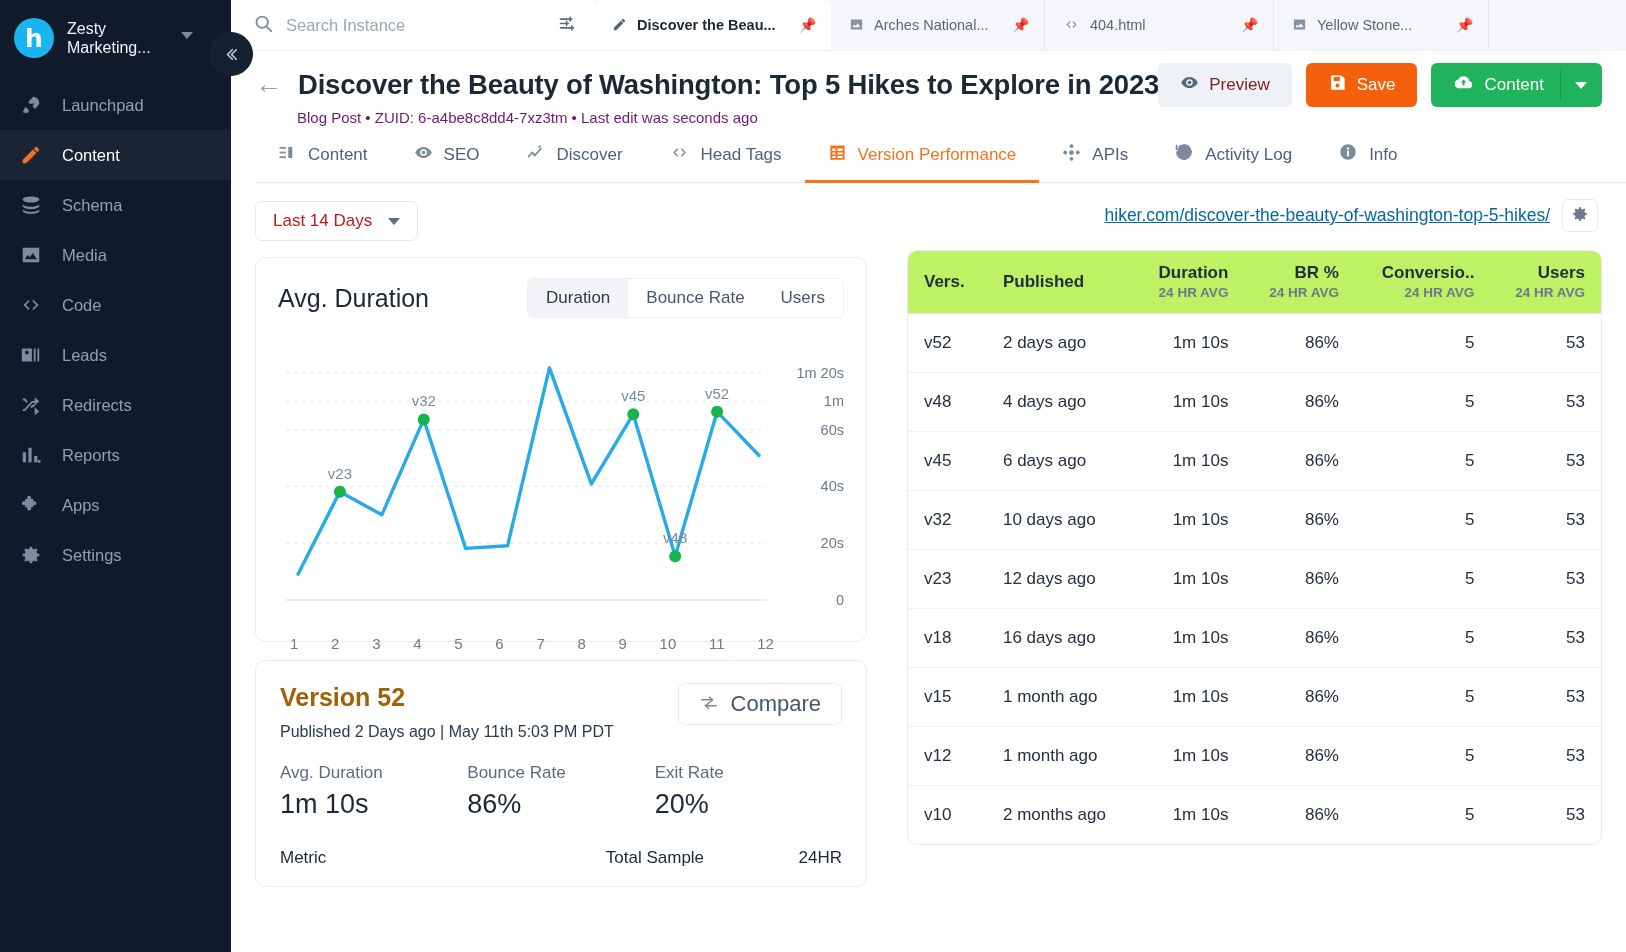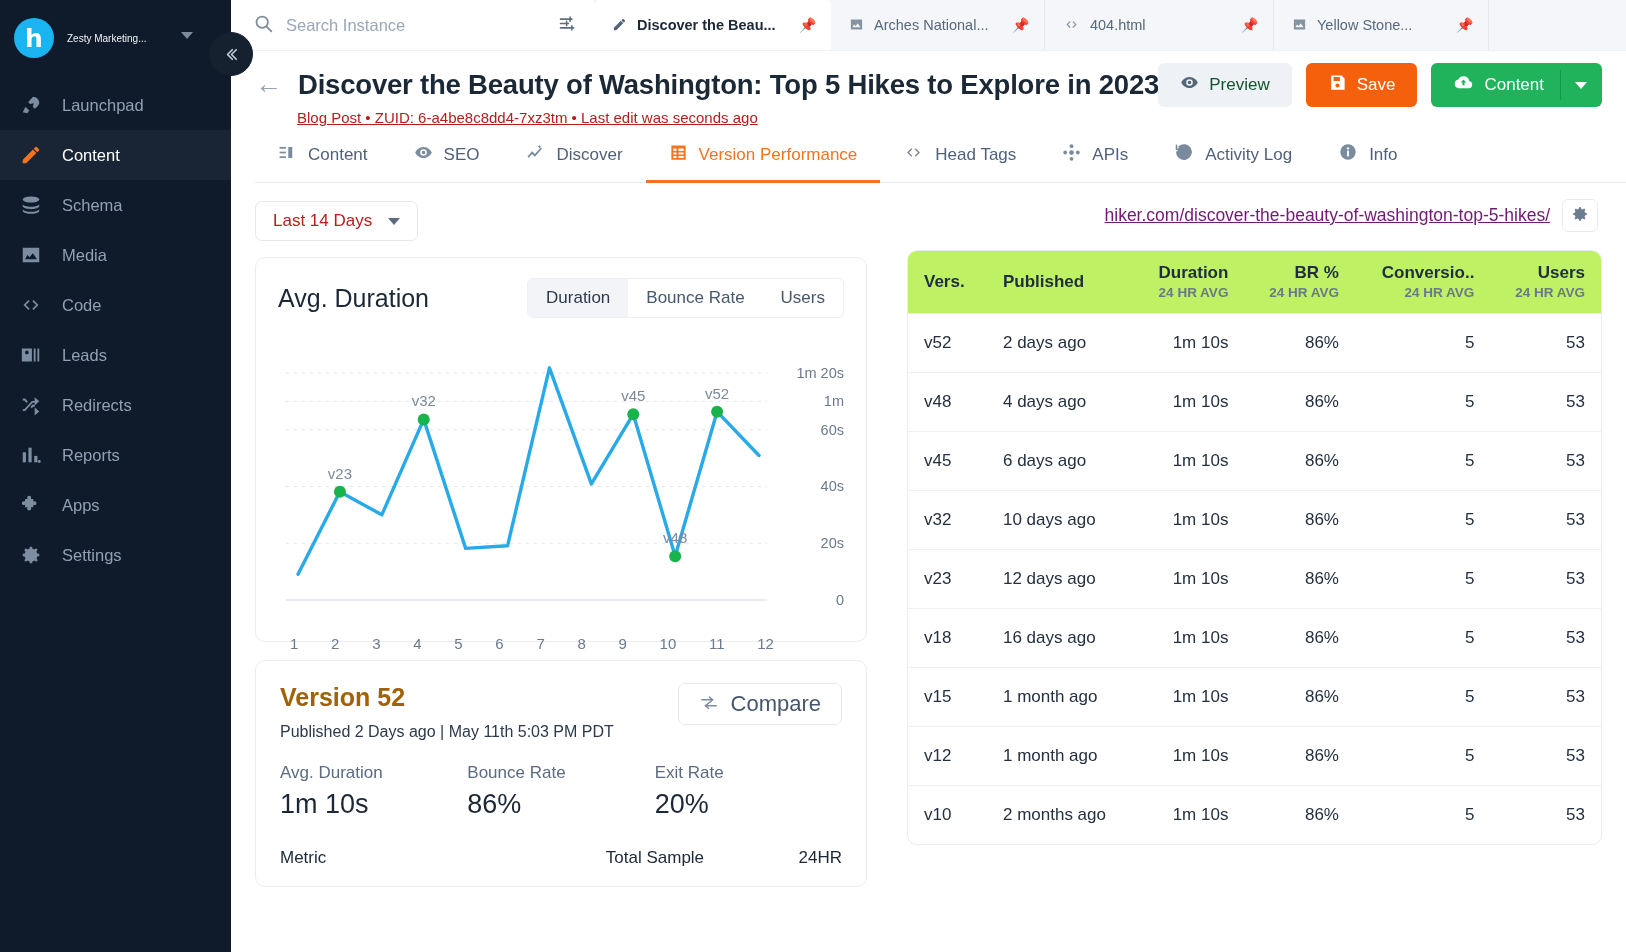--- a/index.html
+++ b/index.html
@@ -18,21 +18,21 @@
     background: #0f1a2a; color: #8d9bae;
     display: flex; flex-direction: column;
     padding-top: 10px;
   }
   .brand { display: flex; align-items: center; gap: 13px; padding: 8px 14px 14px 14px; position: relative; }
   .brand-logo {
     width: 40px; height: 40px; border-radius: 50%;
     background: #1ab5f1; display: flex; align-items: center; justify-content: center;
     color: #fff; font-size: 25px; font-weight: 700; line-height: 1; font-family: "DejaVu Sans", sans-serif;
   }
-  .brand-name { font-size: 10px; line-height: 19px; color: #f2f5f8; max-width: 112px; }
+  .brand-name { font-size: 16px; line-height: 19px; color: #f2f5f8; max-width: 112px; }
   .brand-caret { position: absolute; right: 38px; top: 22px; width: 0; height: 0;
      border-left: 6px solid transparent; border-right: 6px solid transparent; border-top: 7px solid #7c8a9d; }
 
   .nav { margin-top: 8px; display: flex; flex-direction: column; }
   .nav-item {
     display: flex; align-items: center; gap: 18px;
     height: 50px; padding: 0 0 0 18px; cursor: pointer;
     font-size: 16.5px; color: #91a0b4;
   }
   .nav-item .ico { width: 26px; height: 26px; display: flex; align-items: center; justify-content: center; }
@@ -73,26 +73,26 @@
   .btab .tico { display: flex; align-items: center; color: #7d8c9d; }
   .btab.active .tico { color: #41506180; }
 
   
   .titleblock { padding: 18px 24px 0 24px; position: relative; }
   .titlerow { display: flex; align-items: center; gap: 16px; }
   .back-arrow { font-size: 27px; color: #93a1b1; cursor: pointer; line-height: 1; margin-top: -2px;}
   .doc-title { font-size: 27.5px; font-weight: 600; color: #1b2836; letter-spacing: -0.2px; }
   .title-caret { width: 0; height: 0; border-left: 6px solid transparent; border-right: 6px solid transparent;
     border-top: 7px solid #7d8b9b; margin-left: 6px; cursor: pointer; margin-top: 4px; }
-  .submeta { font-size: 15px; color: #b91c1c; margin: 8px 0 0 42px; text-decoration: underline; }
+  .submeta { font-size: 15px; color: #701a75; margin: 8px 0 0 42px; }
 
   .actions { position: absolute; right: 24px; top: 12px; display: flex; align-items: center; gap: 14px; }
   .btn { display: flex; align-items: center; gap: 10px; border-radius: 6px; font-size: 17px;
      height: 44px; padding: 0 22px; cursor: pointer; border: none; font-family: "Liberation Sans", sans-serif; }
-  .btn-preview { background: #eef1f5; color: #14532d; }
+  .btn-preview { background: #eef1f5; color: #7f1d1d; }
   .btn-save { background: #f4600c; color: #fff; }
   .btn-publish { background: #21b35c; color: #fff; padding-right: 16px; border-radius: 6px 0 0 6px; }
   .publish-split { display: flex; }
   .btn-publish-caret { background: #21b35c; color: #fff; width: 42px; height: 44px; border-radius: 0 6px 6px 0;
      display:flex; align-items:center; justify-content:center; cursor: pointer; position: relative; }
   .btn-publish-caret::before { content: ""; position: absolute; left: 0; top: 7px; bottom: 7px; width: 1px; background: #12994a; }
 
   
   .tabs { display: flex; align-items: center; gap: 0; margin: 16px 0 0 24px; border-bottom: 1px solid #e8ecf1; }
   .tab { display: flex; align-items: center; gap: 11px; padding: 0 23px 15px 23px; font-size: 17px;
@@ -138,21 +138,21 @@
   .stats { display: flex; gap: 0; margin-top: 22px; }
   .stat { width: 200px; }
   .stat .k { font-size: 17px; color: #5b6b80; }
   .stat .v { font-size: 27px; font-weight: 500; color: #1c2836; margin-top: 6px; }
   .metric-row { display: flex; margin-top: 28px; font-size: 17px; color: #1c2836; }
   .metric-row .c1 { width: 355px; }
   .metric-row .c2 { width: 210px; }
 
   
   .urlrow { display: flex; align-items: center; justify-content: flex-end; gap: 12px; padding-right: 4px; }
-  .urllink { font-size: 17.5px; color: #701a75; text-decoration: underline; cursor: pointer; }
+  .urllink { font-size: 17.5px; color: #0369a1; text-decoration: underline; cursor: pointer; }
   .gear-btn { width: 36px; height: 33px; border: 1px solid #e7ebf1; border-radius: 6px; display: flex;
      align-items: center; justify-content: center; cursor: pointer; background: #fff;}
 
   .tablecard { margin-top: 18px; border: 1px solid #e9edf2; border-radius: 10px; background: #fff; overflow: hidden; }
   table { width: 100%; border-collapse: collapse; }
   thead th { background: #bef264; font-size: 17px; font-weight: 600; color: #1f2d3d; padding: 12px 16px 13px 16px;
     text-align: right; white-space: nowrap; }
   thead th .sub { display: block; font-size: 13.5px; font-weight: 700; color: #6a788a; margin-top: 2px; }
   thead th.l { text-align: left; }
   tbody td { font-size: 17px; color: #24303f; padding: 19px 16px; text-align: right; border-top: 1px solid #eef1f5; white-space: nowrap; }
@@ -386,31 +386,31 @@
             </svg></span>
         <span>SEO</span>
       </div>
       <div class="tab">
         <span><svg width="20" height="20" viewBox="0 0 24 24">
               <path d="M3 17.5 8.5 11l3.4 3.4L19 6.5l1.5 1.4-8.6 9.8-3.4-3.4-4 4.6L3 17.5z"></path>
               <path d="M17.4 3.2l.7 1.8 1.8.7-1.8.7-.7 1.8-.7-1.8-1.8-.7 1.8-.7.7-1.8z"></path>
             </svg></span>
         <span>Discover</span>
       </div>
+      <div class="tab">
+        <span><svg width="21" height="19" viewBox="0 0 24 24">
+              <path d="M9.2 6.6 3.8 12l5.4 5.4 1.3-1.3L6.4 12l4.1-4.1L9.2 6.6zM14.8 6.6l-1.3 1.3 4.1 4.1-4.1 4.1 1.3 1.3L20.2 12l-5.4-5.4z"></path>
+            </svg></span>
+        <span>Head Tags</span>
+      </div>
       <div class="tab active">
         <span><svg width="19" height="19" viewBox="0 0 24 24">
               <path d="M3 3h18v18H3V3zm2.5 4v3h4V7h-4zm6.5 0v3h6.5V7H12zM5.5 12v2.6h4V12h-4zm6.5 0v2.6h6.5V12H12zM5.5 16.5V19h4v-2.5h-4zm6.5 0V19h6.5v-2.5H12z"></path>
             </svg></span>
         <span>Version Performance</span>
-      </div>
-      <div class="tab">
-        <span><svg width="21" height="19" viewBox="0 0 24 24">
-              <path d="M9.2 6.6 3.8 12l5.4 5.4 1.3-1.3L6.4 12l4.1-4.1L9.2 6.6zM14.8 6.6l-1.3 1.3 4.1 4.1-4.1 4.1 1.3 1.3L20.2 12l-5.4-5.4z"></path>
-            </svg></span>
-        <span>Head Tags</span>
       </div>
       <div class="tab">
         <span><svg width="19" height="19" viewBox="0 0 24 24">
               <circle cx="12" cy="12" r="3"></circle>
               <circle cx="12" cy="4" r="2.4"></circle>
               <circle cx="12" cy="20" r="2.4"></circle>
               <circle cx="4" cy="12" r="2.4"></circle>
               <circle cx="20" cy="12" r="2.4"></circle>
             </svg></span>
         <span>APIs</span>

